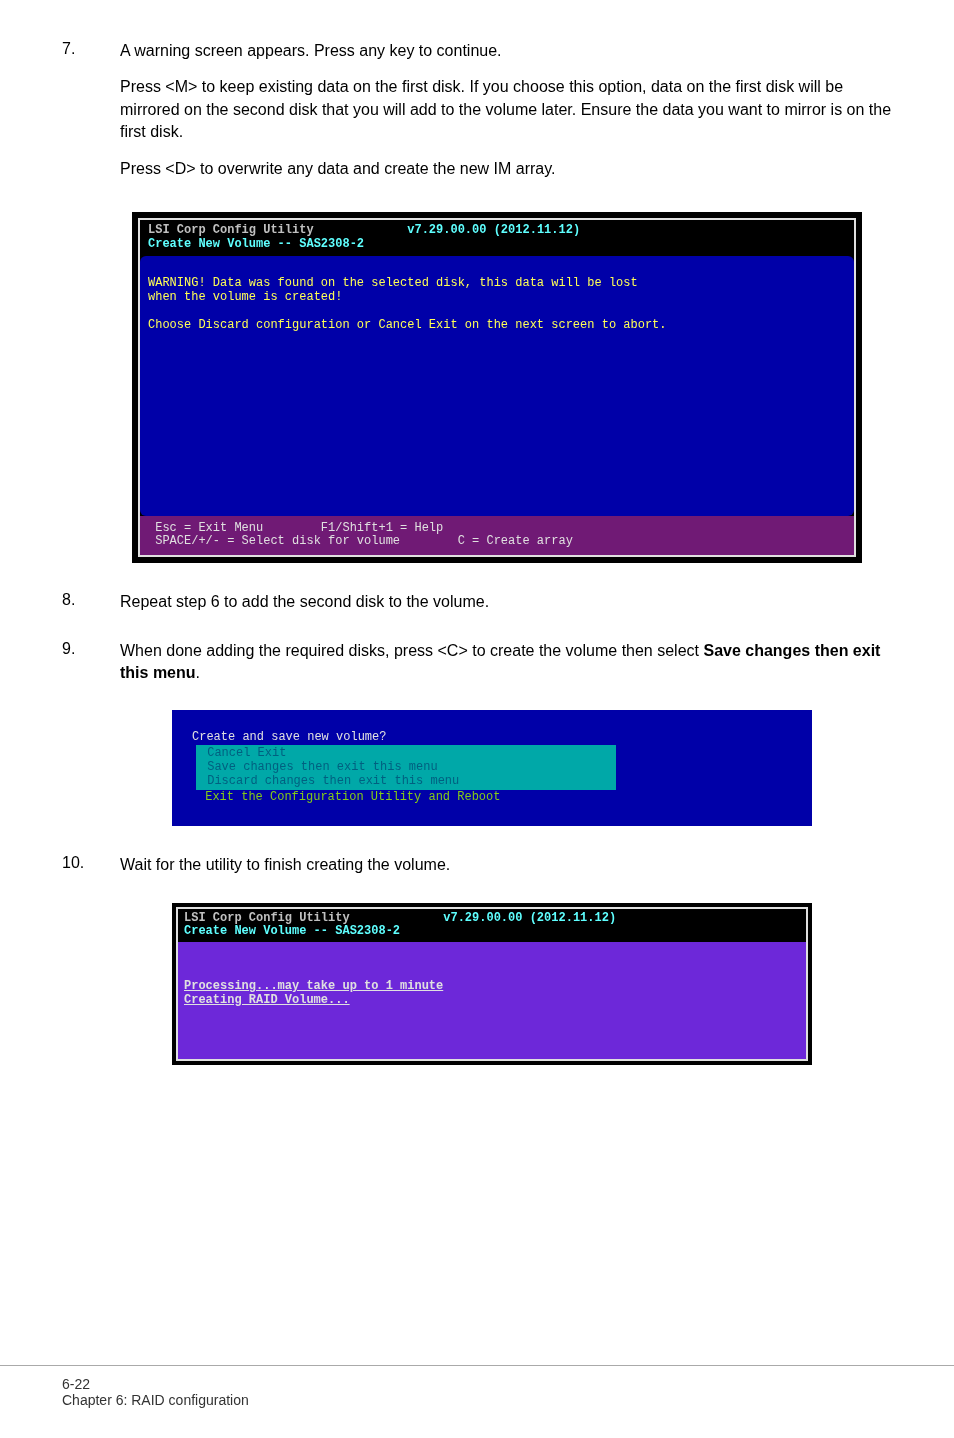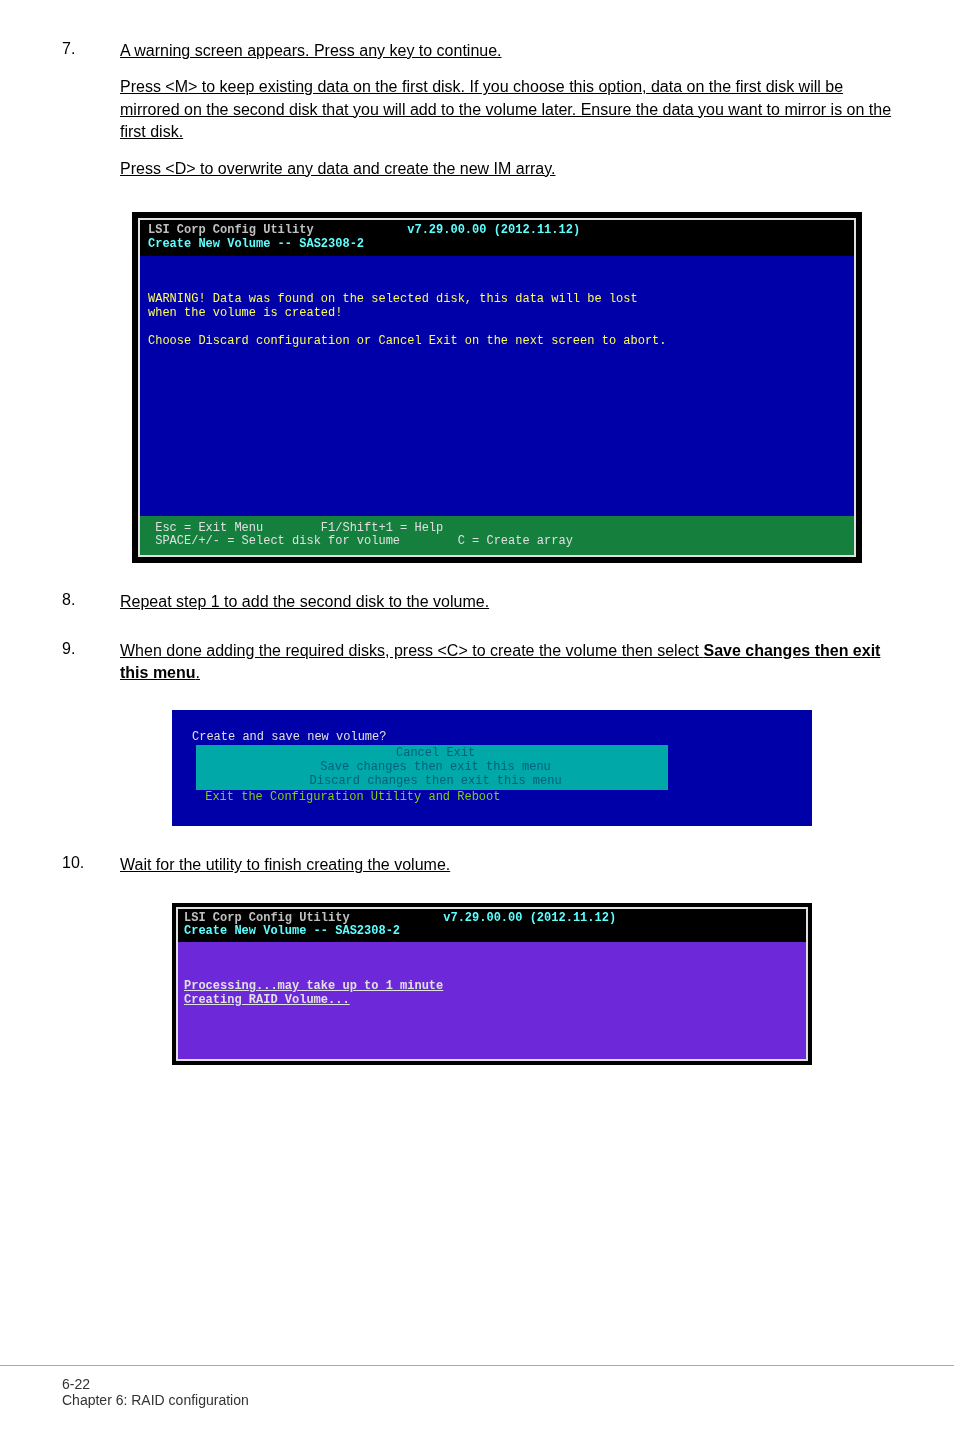--- a/index.html
+++ b/index.html
@@ -24,21 +24,20 @@
     flex-shrink: 0;
     font-size: 16px;
   }
   .step-body {
     flex: 1;
     font-size: 16px;
     line-height: 1.4;
   }
   .step-body p {
     margin-bottom: 14px;
-    text-decoration: underline;
   }
   .bios-screen {
     margin: 18px 0 28px 70px;
     width: 730px;
     background: #000;
     padding: 6px;
     font-family: "Courier New", monospace;
     font-size: 12px;
     line-height: 1.15;
     color: #e0e0e0;
@@ -51,49 +50,49 @@
     background: #000;
     padding: 4px 8px;
     white-space: pre;
     font-weight: bold;
   }
   .bios-header .gray { color: #c0c0c0; }
   .bios-header .cyan { color: #5fffff; font-weight: bold; }
   .bios-body {
     background: #0000a8;
     min-height: 260px;
-    padding: 24px 8px;
+    padding: 8px 8px;
     white-space: pre-wrap;
+    border-radius: 6px;
   }
   .bios-body .yellow { color: #ffff55; }
   .bios-footer {
-    background: #15803d;
+    background: #701a75;
     padding: 6px 8px;
     white-space: pre;
   }
 
   .bios-screen2 {
     margin: 10px 0 28px 110px;
     width: 640px;
     background: #0000a8;
     padding: 20px 6px 22px 6px;
     font-family: "Courier New", monospace;
     font-size: 12px;
     line-height: 1.2;
     color: #e0e0e0;
     font-weight: normal;
   }
   .bios-screen2 .title { color: #e0e0e0; padding-left: 14px; white-space: pre; }
   .bios-screen2 .menu-box {
     margin-left: 18px;
-    width: 472px;
+    width: 420px;
     background: #00a8a8;
     padding: 1px 4px;
     white-space: pre;
-    text-align: center;
   }
   .bios-screen2 .menu-box .dim { color: #006080; }
   .bios-screen2 .reboot { color: #84cc16; padding-left: 20px; white-space: pre; }
 
   .bios-screen3 {
     margin: 10px 0 28px 110px;
     width: 640px;
     background: #000;
     padding: 4px;
     font-family: "Courier New", monospace;
@@ -169,21 +168,21 @@
 
 </div>
       <div class="bios-footer"><span> Esc = Exit Menu        F1/Shift+1 = Help</span>
 <span> SPACE/+/- = Select disk for volume        C = Create array</span></div>
     </div>
   </div>
 
   <div class="step">
     <div class="step-num">8.</div>
     <div class="step-body">
-      <p>Repeat step 1 to add the second disk to the volume.</p>
+      <p>Repeat step 6 to add the second disk to the volume.</p>
     </div>
   </div>
 
   <div class="step">
     <div class="step-num">9.</div>
     <div class="step-body">
       <p><span>When done adding the required disks, press &lt;C&gt; to create the volume then select </span><span class="bold">Save changes then exit this menu</span><span>.</span></p>
     </div>
   </div>
 

